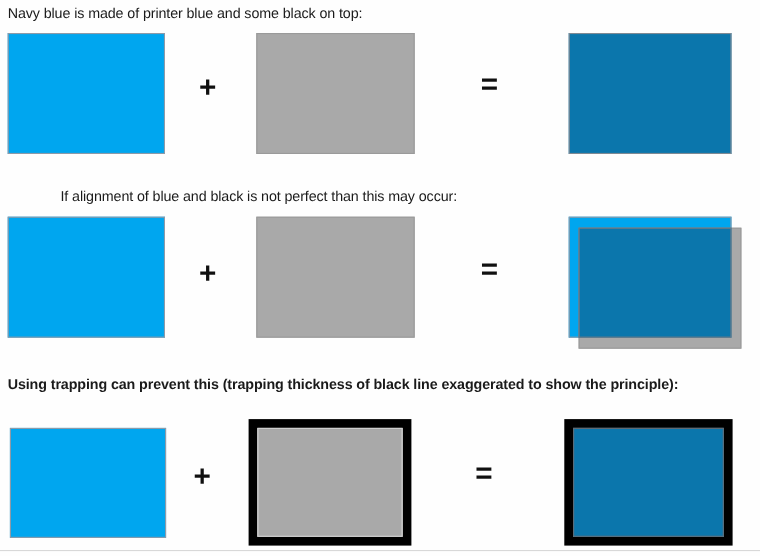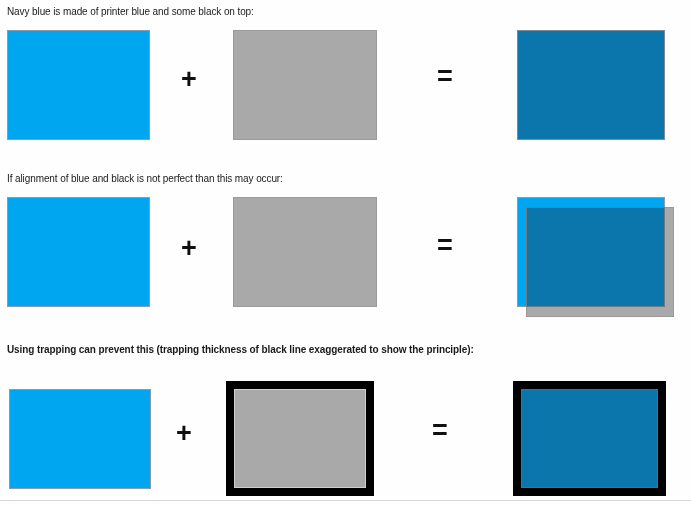--- a/index.html
+++ b/index.html
@@ -19,28 +19,28 @@
     left: 0; top: 0;
     width: 691px;
     height: 505px;
     background: #fefefe;
   }
 
   
   .caption {
     position: absolute;
     left: 7px;
-    font-size: 10px;
+    font-size: 13px;
     line-height: 17px;
     color: #1a1a1a;
     white-space: nowrap;
     letter-spacing: -0.1px;
   }
   .caption-1 { top: 3px; }
-  .caption-2 { top: 170px; }
+  .caption-2 { top: 170px; margin-left: 48px; }
   .caption-3 { top: 341px; font-weight: bold; }
 
   
   .op {
     position: absolute;
     font-size: 27px;
     font-weight: bold;
     color: #101010;
     line-height: 1;
     font-family: "Liberation Sans", sans-serif;

